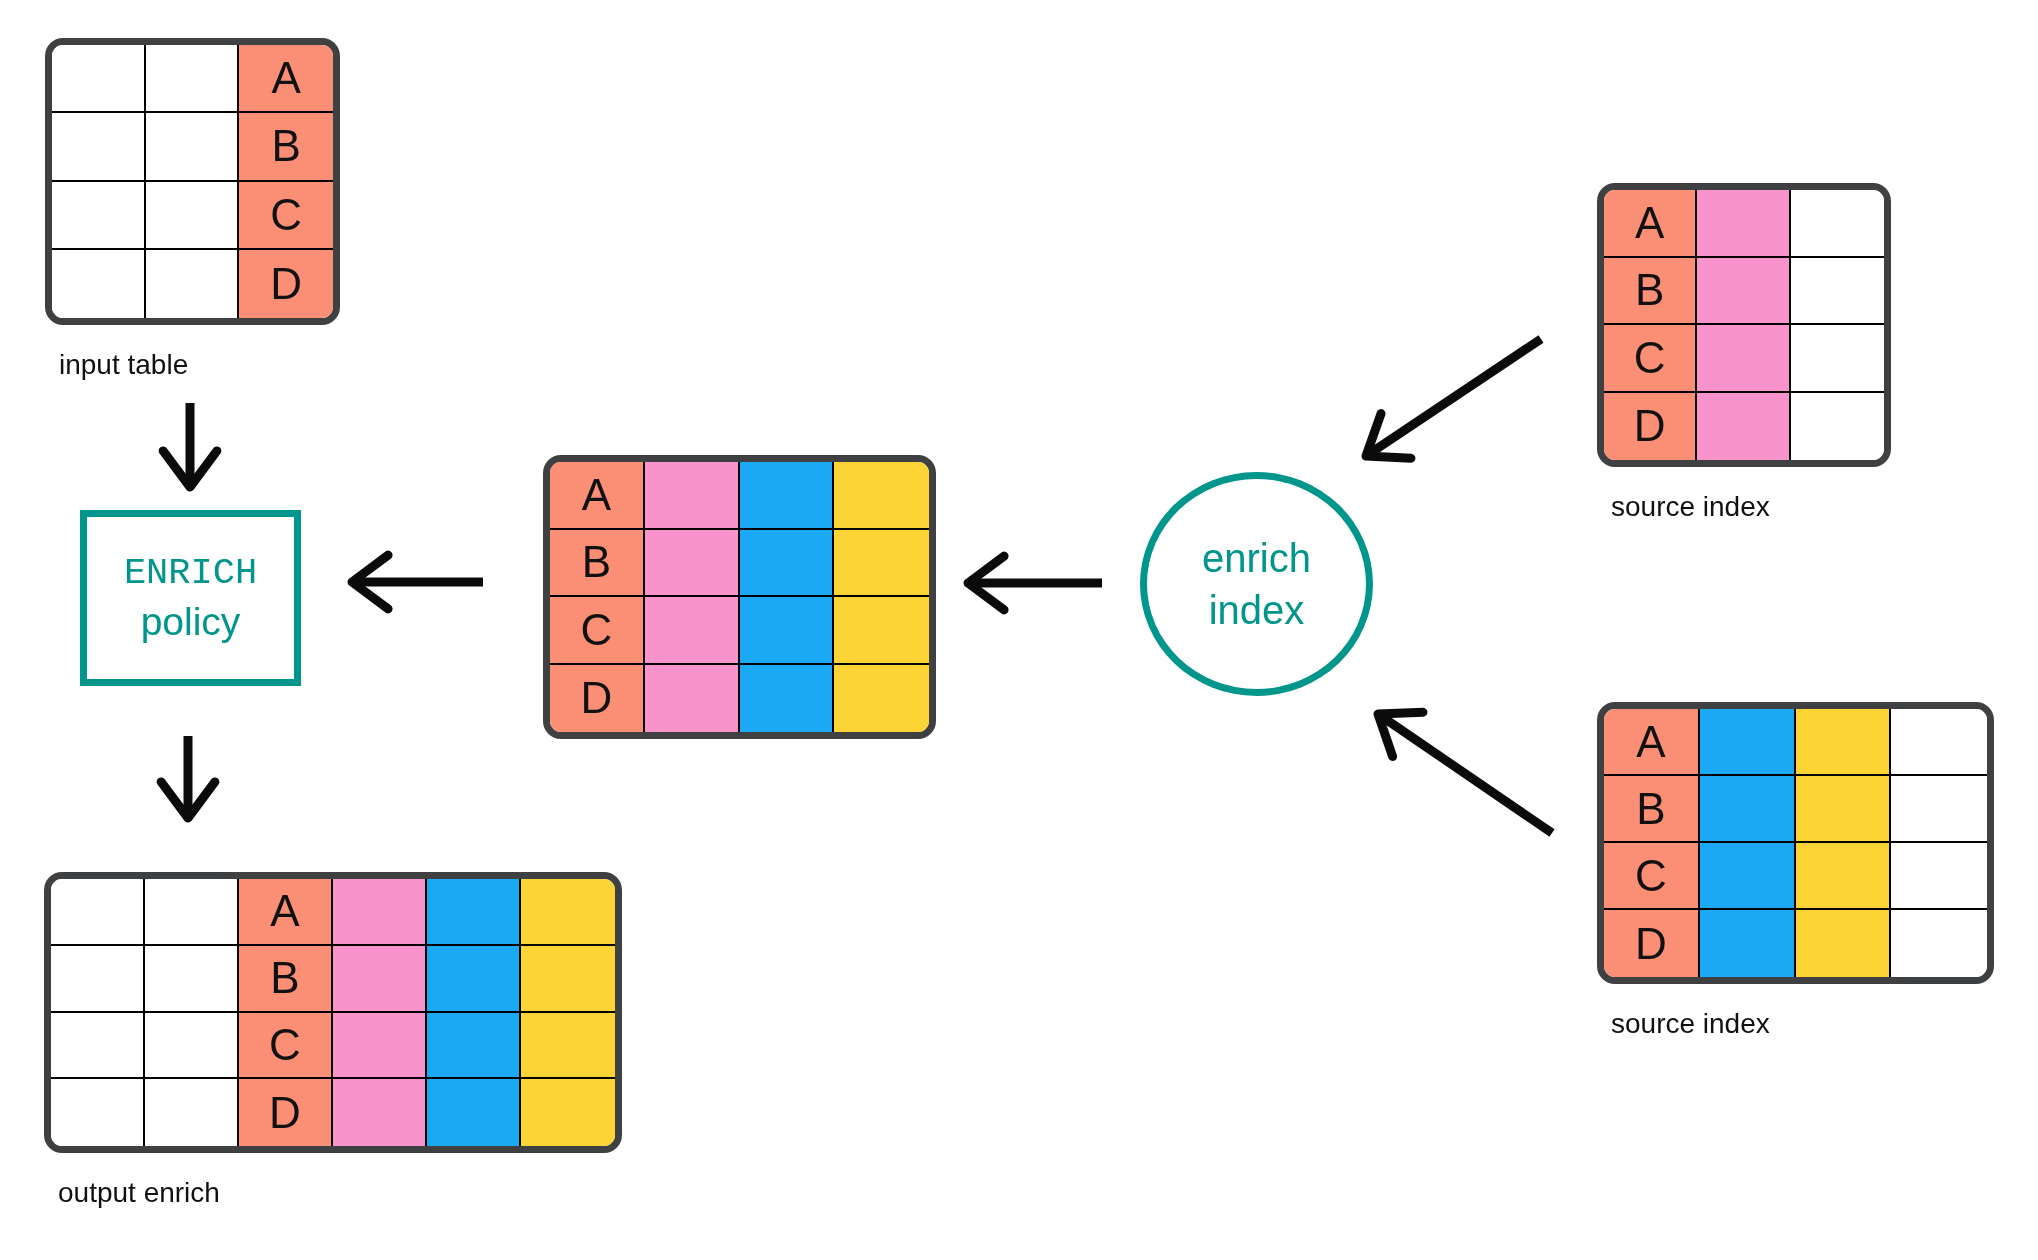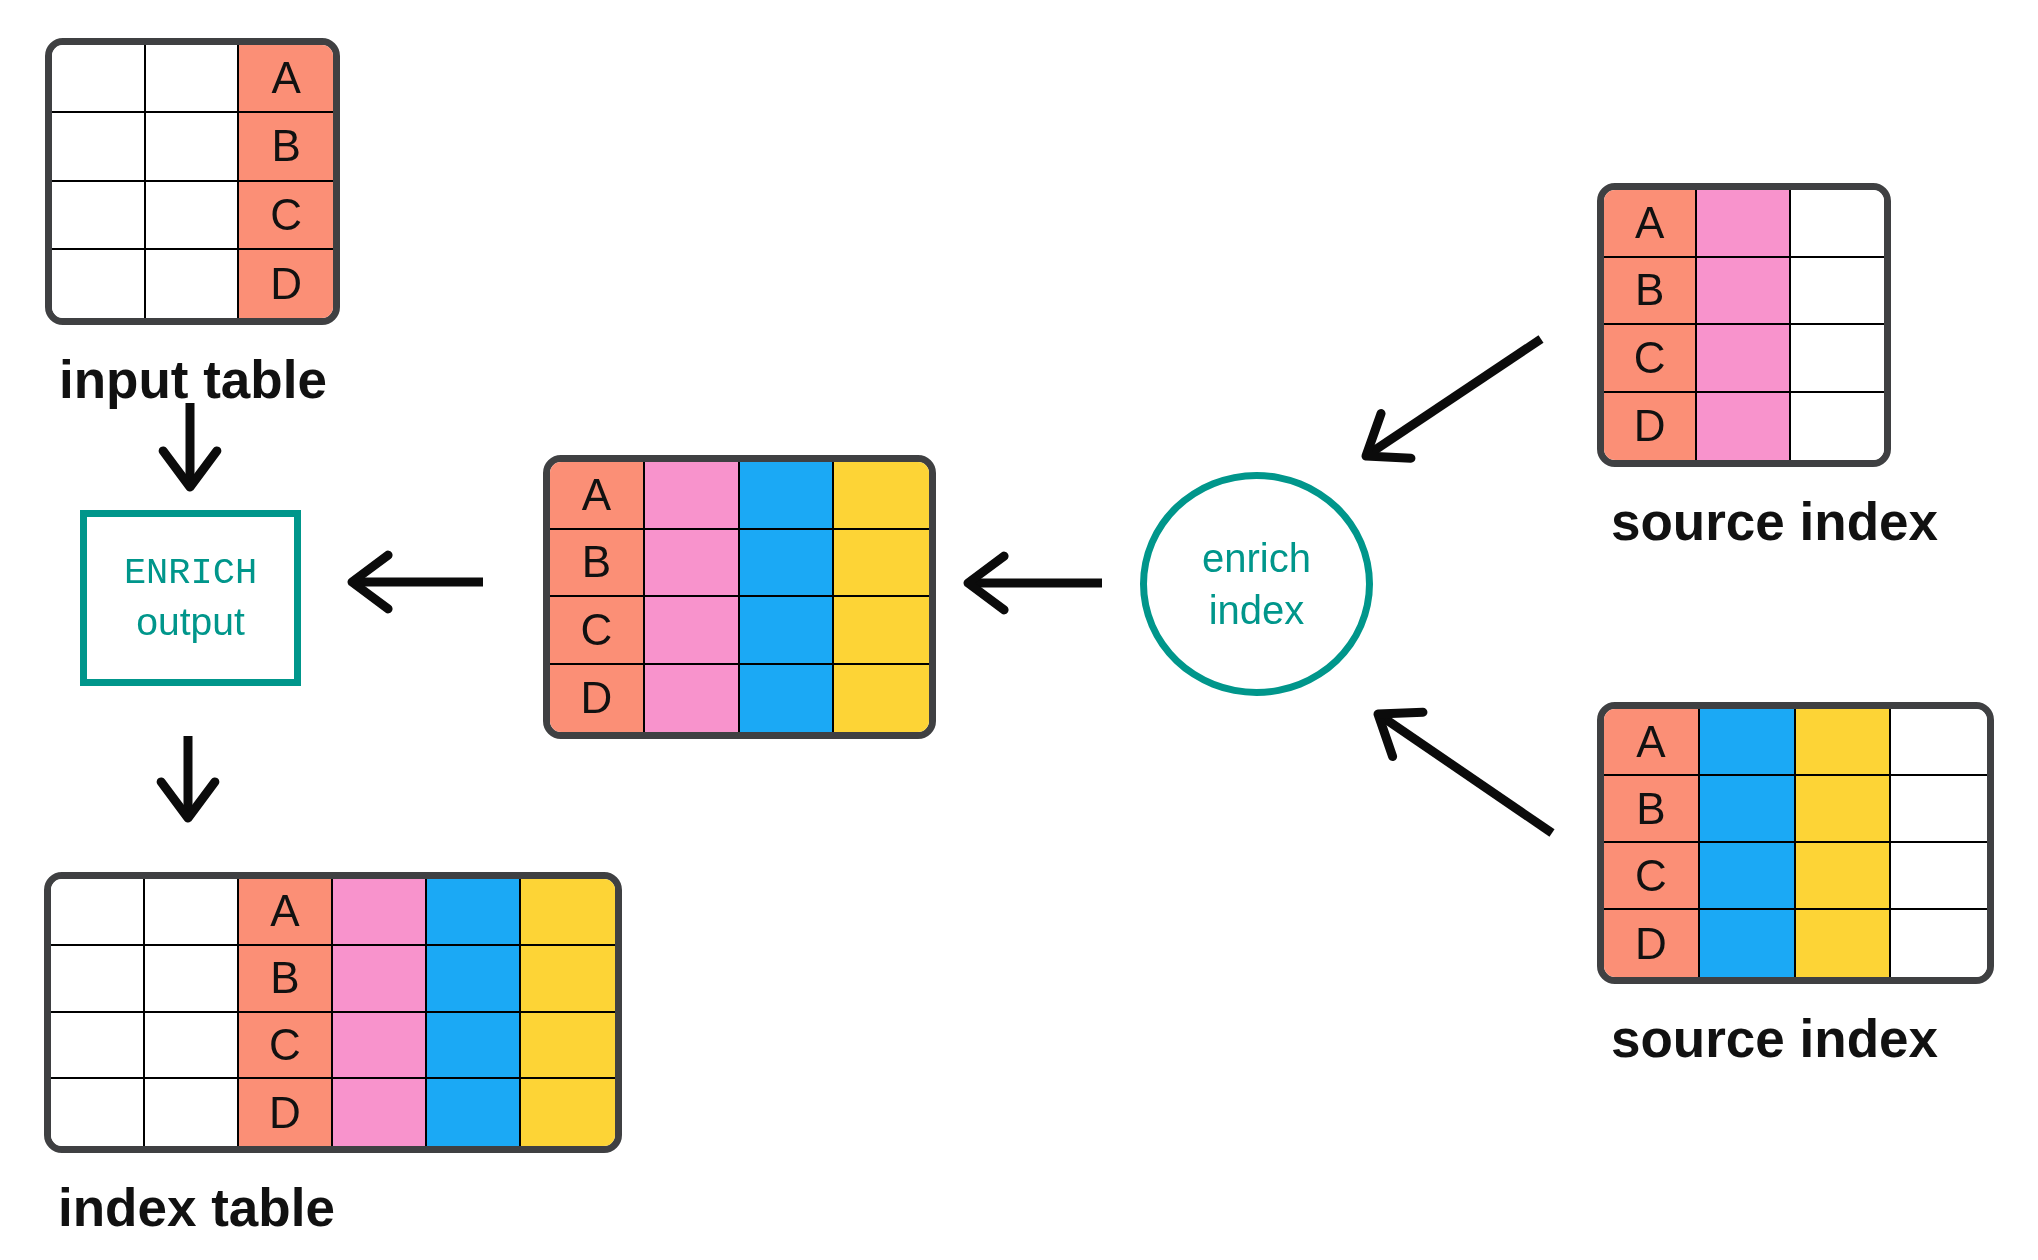--- a/index.html
+++ b/index.html
@@ -28,23 +28,22 @@
     border-right:2px solid #000;
     border-bottom:2px solid #000;
     display:flex;align-items:center;justify-content:center;
     font-size:44px;color:#111;
     line-height:1;
   }
   .tcell.last-col{border-right:none;}
   .tcell.last-row{border-bottom:none;}
   .tlabel{
     margin-top:24px;margin-left:14px;
-    font-size:53px;color:#111;
+    font-size:28px;color:#111;
     white-space:nowrap;
-    font-weight:bold;
   }
 
   
   .command-box{
     position:absolute;left:80px;top:510px;width:221px;height:176px;
     box-sizing:border-box;
     border:7px solid var(--teal);
     background:#ffffff;
     display:flex;flex-direction:column;align-items:center;justify-content:center;
     gap:10px;
@@ -115,21 +114,21 @@
           <div class="tcell last-row" style="background: rgb(255, 255, 255);"></div>
           <div class="tcell last-row" style="background: rgb(255, 255, 255);"></div>
           <div class="tcell last-col last-row" style="background: rgb(251, 143, 118);">D</div>
         </div>
     </div>
     <div class="tlabel">input table</div>
   </div>
 
   <div class="command-box">
     <div class="command-line1">ENRICH</div>
-    <div class="command-line2">output</div>
+    <div class="command-line2">policy</div>
   </div>
 
   <div class="dtable" style="left:44px;top:872px;">
     <div class="tframe" style="width:578px;height:281px;">
       <div class="tgrid" style="grid-template-columns: repeat(6, 1fr); grid-template-rows: repeat(4, 1fr);">
           <div class="tcell" style="background: rgb(255, 255, 255);"></div>
           <div class="tcell" style="background: rgb(255, 255, 255);"></div>
           <div class="tcell" style="background: rgb(251, 143, 118);">A</div>
           <div class="tcell" style="background: rgb(248, 147, 204);"></div>
           <div class="tcell" style="background: rgb(27, 169, 245);"></div>
@@ -147,21 +146,21 @@
           <div class="tcell" style="background: rgb(27, 169, 245);"></div>
           <div class="tcell last-col" style="background: rgb(253, 212, 54);"></div>
           <div class="tcell last-row" style="background: rgb(255, 255, 255);"></div>
           <div class="tcell last-row" style="background: rgb(255, 255, 255);"></div>
           <div class="tcell last-row" style="background: rgb(251, 143, 118);">D</div>
           <div class="tcell last-row" style="background: rgb(248, 147, 204);"></div>
           <div class="tcell last-row" style="background: rgb(27, 169, 245);"></div>
           <div class="tcell last-col last-row" style="background: rgb(253, 212, 54);"></div>
         </div>
     </div>
-    <div class="tlabel">index table</div>
+    <div class="tlabel">output enrich</div>
   </div>
 
   <div class="dtable" style="left:543px;top:455px;">
     <div class="tframe" style="width:393px;height:284px;">
       <div class="tgrid" style="grid-template-columns: repeat(4, 1fr); grid-template-rows: repeat(4, 1fr);">
           <div class="tcell" style="background: rgb(251, 143, 118);">A</div>
           <div class="tcell" style="background: rgb(248, 147, 204);"></div>
           <div class="tcell" style="background: rgb(27, 169, 245);"></div>
           <div class="tcell last-col" style="background: rgb(253, 212, 54);"></div>
           <div class="tcell" style="background: rgb(251, 143, 118);">B</div>

